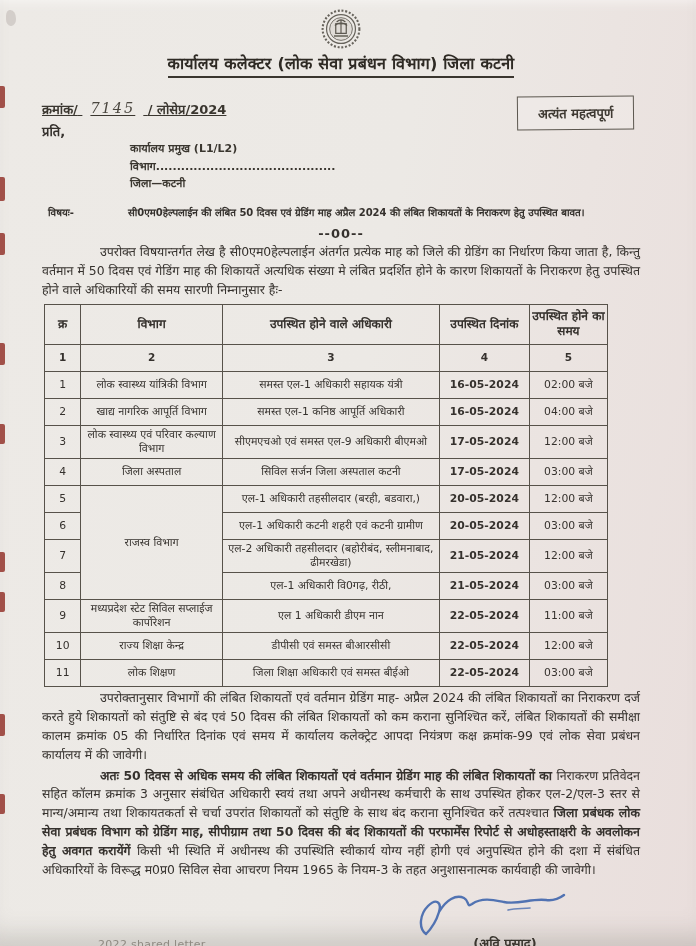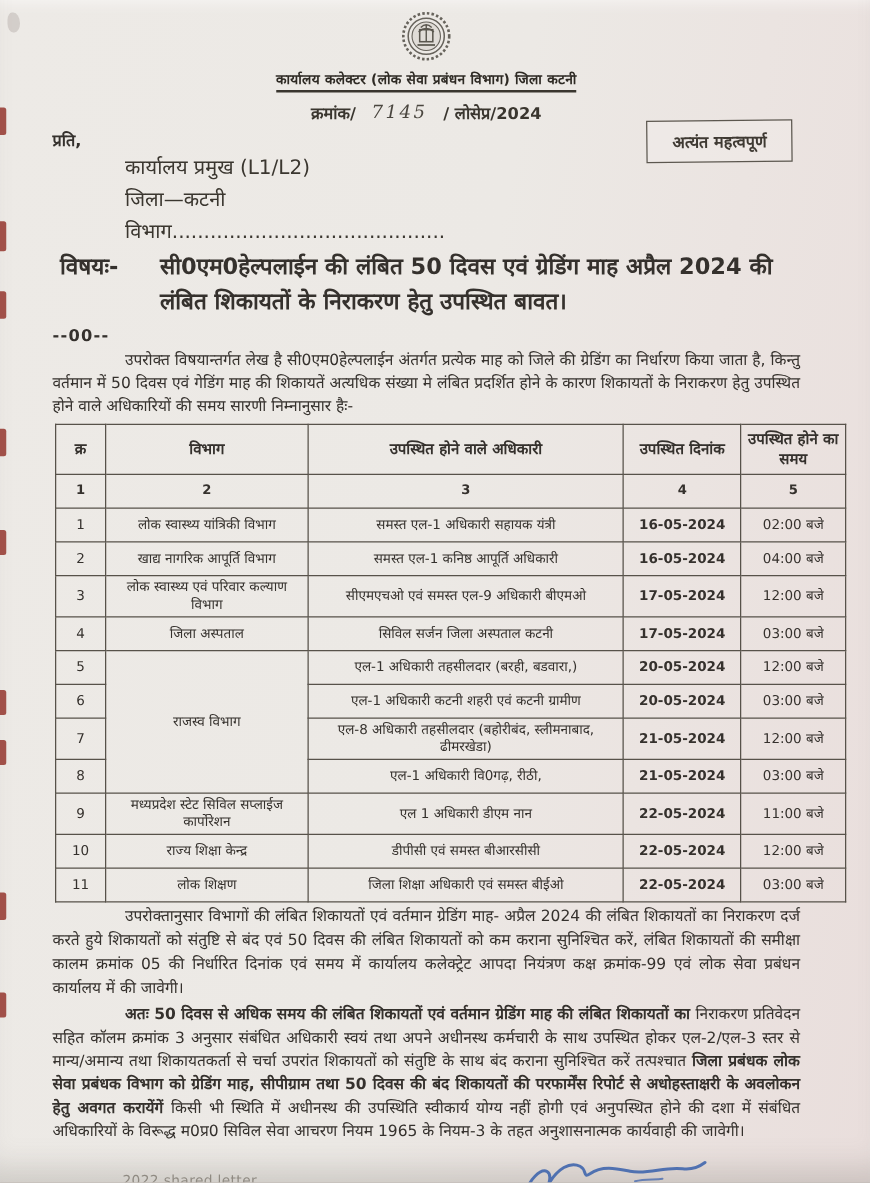--- a/index.html
+++ b/index.html
@@ -15,53 +15,53 @@
     box-shadow:inset 0 -26px 22px -14px rgba(120,115,108,.25), inset 0 10px 14px -10px rgba(255,255,255,.7);
   }
   .content{padding:8px 56px 0 42px;}
 
   
   .emblem{width:42px;height:42px;margin:0 auto 2px;display:block;opacity:.82;}
 
   
   .title-wrap{text-align:center;}
   .title{
-    display:inline-block;font-size:11px;font-weight:bold;letter-spacing:.2px;
+    display:inline-block;font-size:16px;font-weight:bold;letter-spacing:.2px;
     border-bottom:2px solid #3a362f;padding-bottom:2px;color:#2e2a24;
   }
 
   
-  .refline{display:flex;justify-content:center;align-items:baseline;margin-top:7px;font-size:13px;font-weight:bold;color:#3a362f;}
+  .refline{display:flex;justify-content:space-between;align-items:baseline;margin-top:22px;font-size:13px;font-weight:bold;color:#3a362f;text-decoration:underline;}
   .hand{font-family:"DejaVu Serif",serif;font-style:italic;font-weight:normal;font-size:14.5px;color:#4a463f;letter-spacing:2px;position:relative;top:-1px;padding:0 8px;}
   .hand.date{letter-spacing:1px;padding:0 3px;}
 
   
   .prati{font-size:13px;margin-top:4px;font-weight:bold;}
-  .toblock{margin-left:58px;font-size:16px;font-weight:normal;line-height:1.6;color:#3a362f;}
+  .toblock{margin-left:88px;font-size:11px;font-weight:bold;line-height:1.6;color:#3a362f;}
 
   
   .stamp{
     position:absolute;right:62px;top:96px;
     border:1.5px solid #5c574f;padding:7px 20px;
     font-size:13px;font-weight:bold;color:#3f3a33;
     transform:rotate(-.6deg);background:rgba(255,255,255,.15);
   }
 
   
-  .subjectrow{display:flex;margin-top:2px;font-size:18px;}
+  .subjectrow{display:flex;margin-top:12px;font-size:10px;}
   .subjectlabel{width:80px;flex:0 0 80px;font-weight:bold;padding-left:6px;}
   .subjecttext{font-weight:bold;line-height:1.55;padding-right:6px;}
-  .sep{text-align:left;font-size:13px;font-weight:bold;letter-spacing:1px;margin:6px 0 2px;}
+  .sep{text-align:center;font-size:13px;font-weight:bold;letter-spacing:1px;margin:6px 0 2px;}
 
   
   .para{font-size:12.4px;line-height:1.52;text-align:justify;text-indent:58px;margin:2px 0 0;}
   .b{font-weight:bold;margin-top:35px;}
 
   
-  table.sch{border-collapse:collapse;width:633px;margin:4px 0 0 2px;font-size:10.8px;color:#35312d;}
+  table.sch{border-collapse:collapse;width:564px;margin:4px 0 0 2px;font-size:10.8px;color:#35312d;}
   table.sch th,table.sch td{border:1.2px solid #57524a;padding:2px 4px;text-align:center;vertical-align:middle;line-height:1.3;}
   table.sch th{font-size:12px;font-weight:bold;padding:4px 2px;}
   th.small{font-size:10.2px;line-height:1.15;}
   tr.nums td{font-weight:bold;font-size:10.5px;padding:1px;}
   td.date{font-weight:bold;white-space:nowrap;}
   td.time{white-space:nowrap;}
   td.sn{width:30px;}
   td.dept{width:150px;margin-left:20px;}
   td.officer{width:238px;}
   col.c-date{width:92px;}col.c-time{width:82px;}
@@ -128,22 +128,22 @@
       <span>
         <span>क्रमांक/</span>
         <span class="hand">7145</span>
         <span>/ लोसेप्र/2024</span>
       </span>
     </div>
 
     <div class="prati">प्रति,</div>
     <div class="toblock">
       <div>कार्यालय प्रमुख (L1/L2)</div>
+      <div>विभाग...........................................</div>
       <div>जिला—कटनी</div>
-      <div>विभाग...........................................</div>
     </div>
 
     <div class="subjectrow">
       <div class="subjectlabel">विषयः-</div>
       <div class="subjecttext">सी0एम0हेल्पलाईन की लंबित 50 दिवस एवं ग्रेडिंग माह अप्रैल 2024 की लंबित शिकायतों के निराकरण हेतु उपस्थित बावत।</div>
     </div>
 
     <div class="sep">--00--</div>
 
     <p class="para">उपरोक्त विषयान्तर्गत लेख है सी0एम0हेल्पलाईन अंतर्गत प्रत्येक माह को जिले की ग्रेडिंग का निर्धारण किया जाता है, किन्तु वर्तमान में 50 दिवस एवं गेडिंग माह की शिकायतें अत्यधिक संख्या मे लंबित प्रदर्शित होने के कारण शिकायतों के निराकरण हेतु उपस्थित होने वाले अधिकारियों की समय सारणी निम्नानुसार हैः-</p>
@@ -207,21 +207,21 @@
         <td class="time">12:00 बजे</td>
       </tr>
       <tr>
         <td class="sn">6</td>
         <td class="officer">एल-1 अधिकारी कटनी शहरी एवं कटनी ग्रामीण</td>
         <td class="date">20-05-2024</td>
         <td class="time">03:00 बजे</td>
       </tr>
       <tr class="taller">
         <td class="sn">7</td>
-        <td class="officer">एल-8 अधिकारी तहसीलदार (बहोरीबंद, स्लीमनाबाद, ढीमरखेडा)</td>
+        <td class="officer">एल-2 अधिकारी तहसीलदार (बहोरीबंद, स्लीमनाबाद, ढीमरखेडा)</td>
         <td class="date">21-05-2024</td>
         <td class="time">12:00 बजे</td>
       </tr>
       <tr>
         <td class="sn">8</td>
         <td class="officer">एल-1 अधिकारी वि0गढ़, रीठी,</td>
         <td class="date">21-05-2024</td>
         <td class="time">03:00 बजे</td>
       </tr>
       <tr class="tall">

